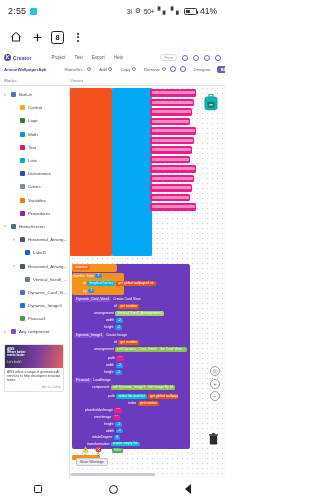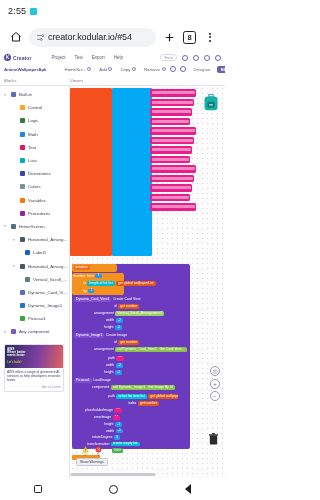--- a/index.html
+++ b/index.html
@@ -207,36 +207,39 @@
 </head>
 <body>
 
 <div id="phone">
 
   <div class="statusbar">
     <div class="sb-left">
       <span class="sb-time">2:55</span>
       <span class="sb-appicon"></span>
     </div>
+    <div class="sb-right">
+      <span class="sb-ico">3i</span>
+      <span class="sb-ico">⚙</span>
+      <span class="sb-ico">50+</span>
+      <span class="sb-ico">▘▖</span>
+      <span class="sb-ico">▘▖</span>
+      <span class="sb-bat">
+          <i></i>
+        </span>
+      <span class="sb-pct">41%</span>
+    </div>
   </div>
 
   <div class="browserbar">
     <div class="bb-btn">
       <svg width="12" height="12" viewBox="0 0 24 24" fill="none" stroke="#1f1f1f" stroke-width="2">
           <path d="M3 11l9-8 9 8"></path>
           <path d="M5 10v10h14V10"></path>
         </svg>
-    </div>
-    <div class="urlbar">
-      <svg width="9" height="9" viewBox="0 0 24 24" fill="none" stroke="#5f6368" stroke-width="2">
-          <path d="M3 7h12M3 17h8"></path>
-          <circle cx="18" cy="7" r="2.5"></circle>
-          <circle cx="14" cy="17" r="2.5"></circle>
-        </svg>
-      <span class="url-text">creator.kodular.io/#54</span>
     </div>
     <div class="bb-btn">
       <svg width="13" height="13" viewBox="0 0 24 24" stroke="#1f1f1f" stroke-width="2.2" fill="none">
           <path d="M12 5v14M5 12h14"></path>
         </svg>
     </div>
     <div class="tabcount">8</div>
     <div class="bb-btn kebab">
         <span></span>
         <span></span>

